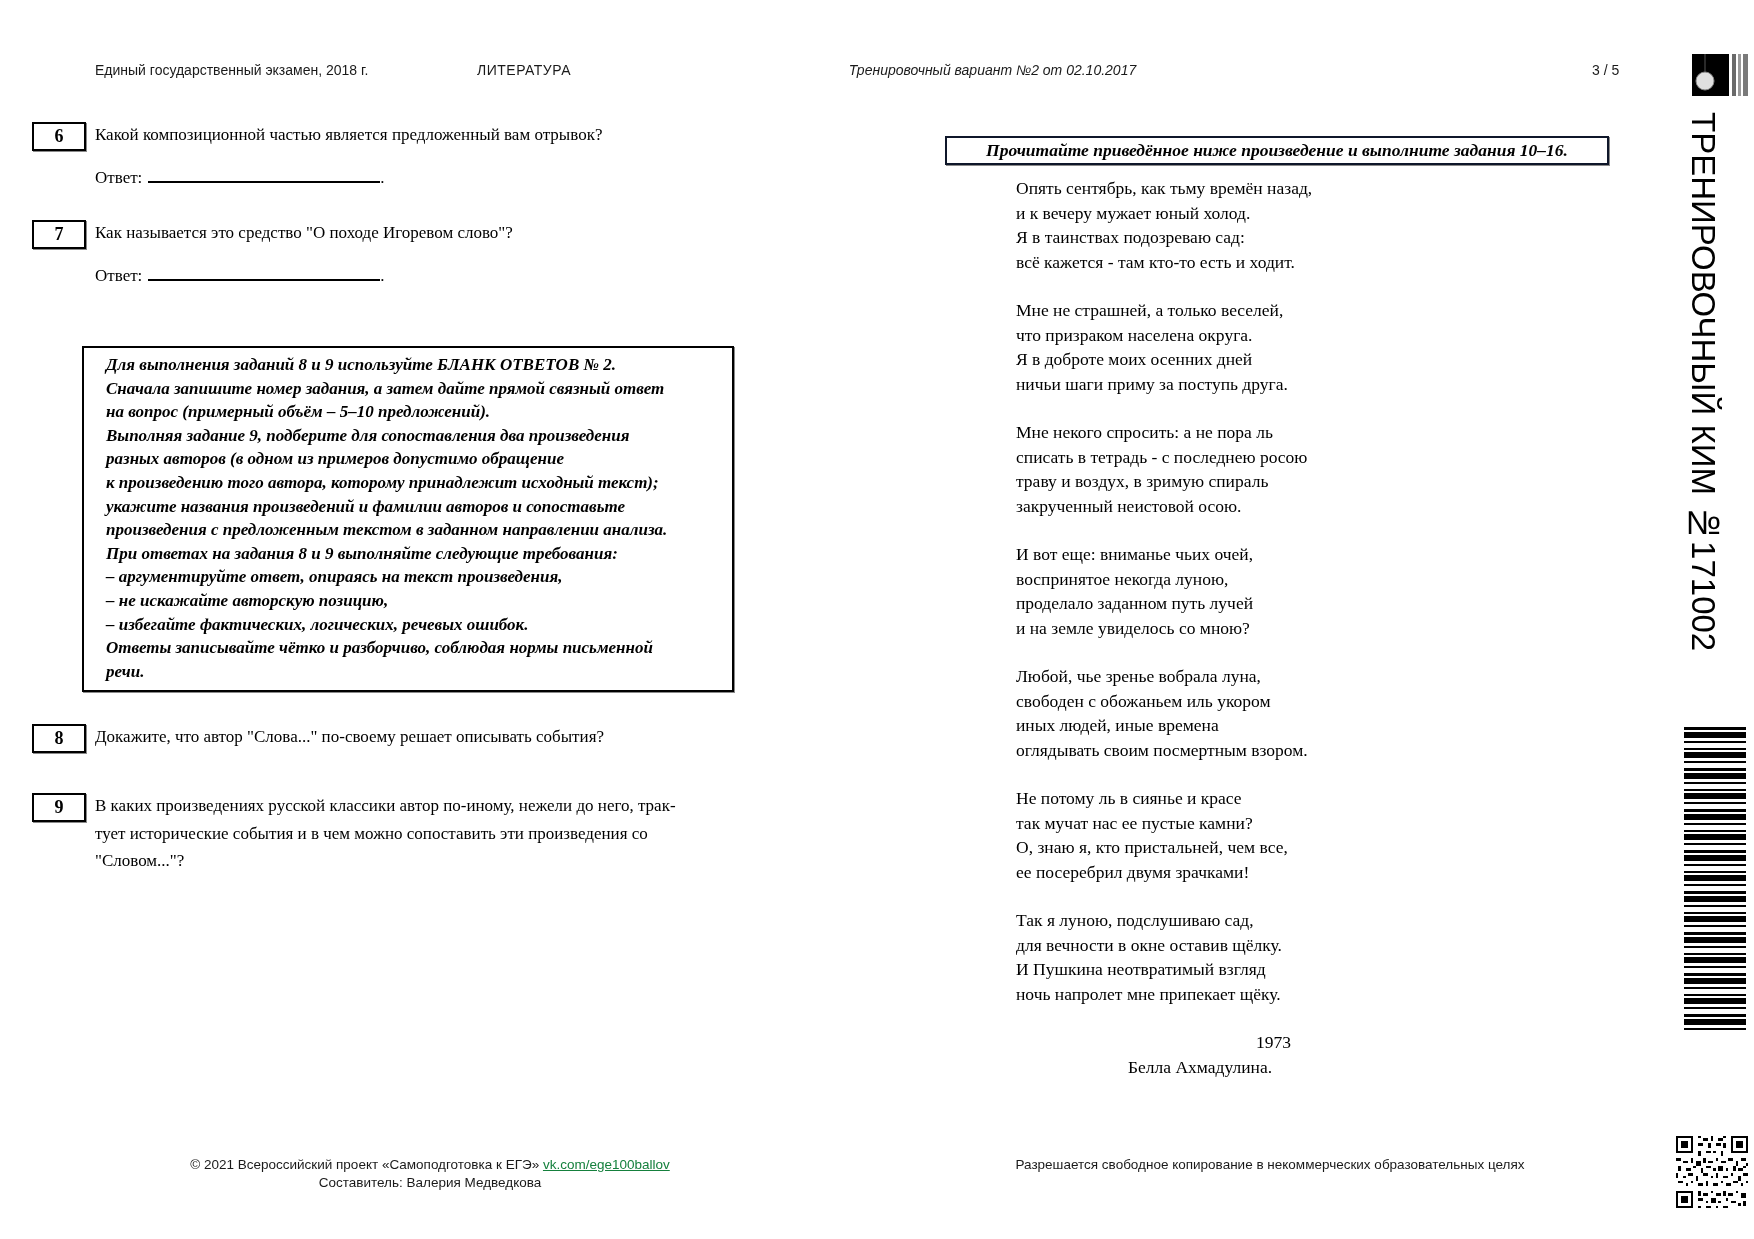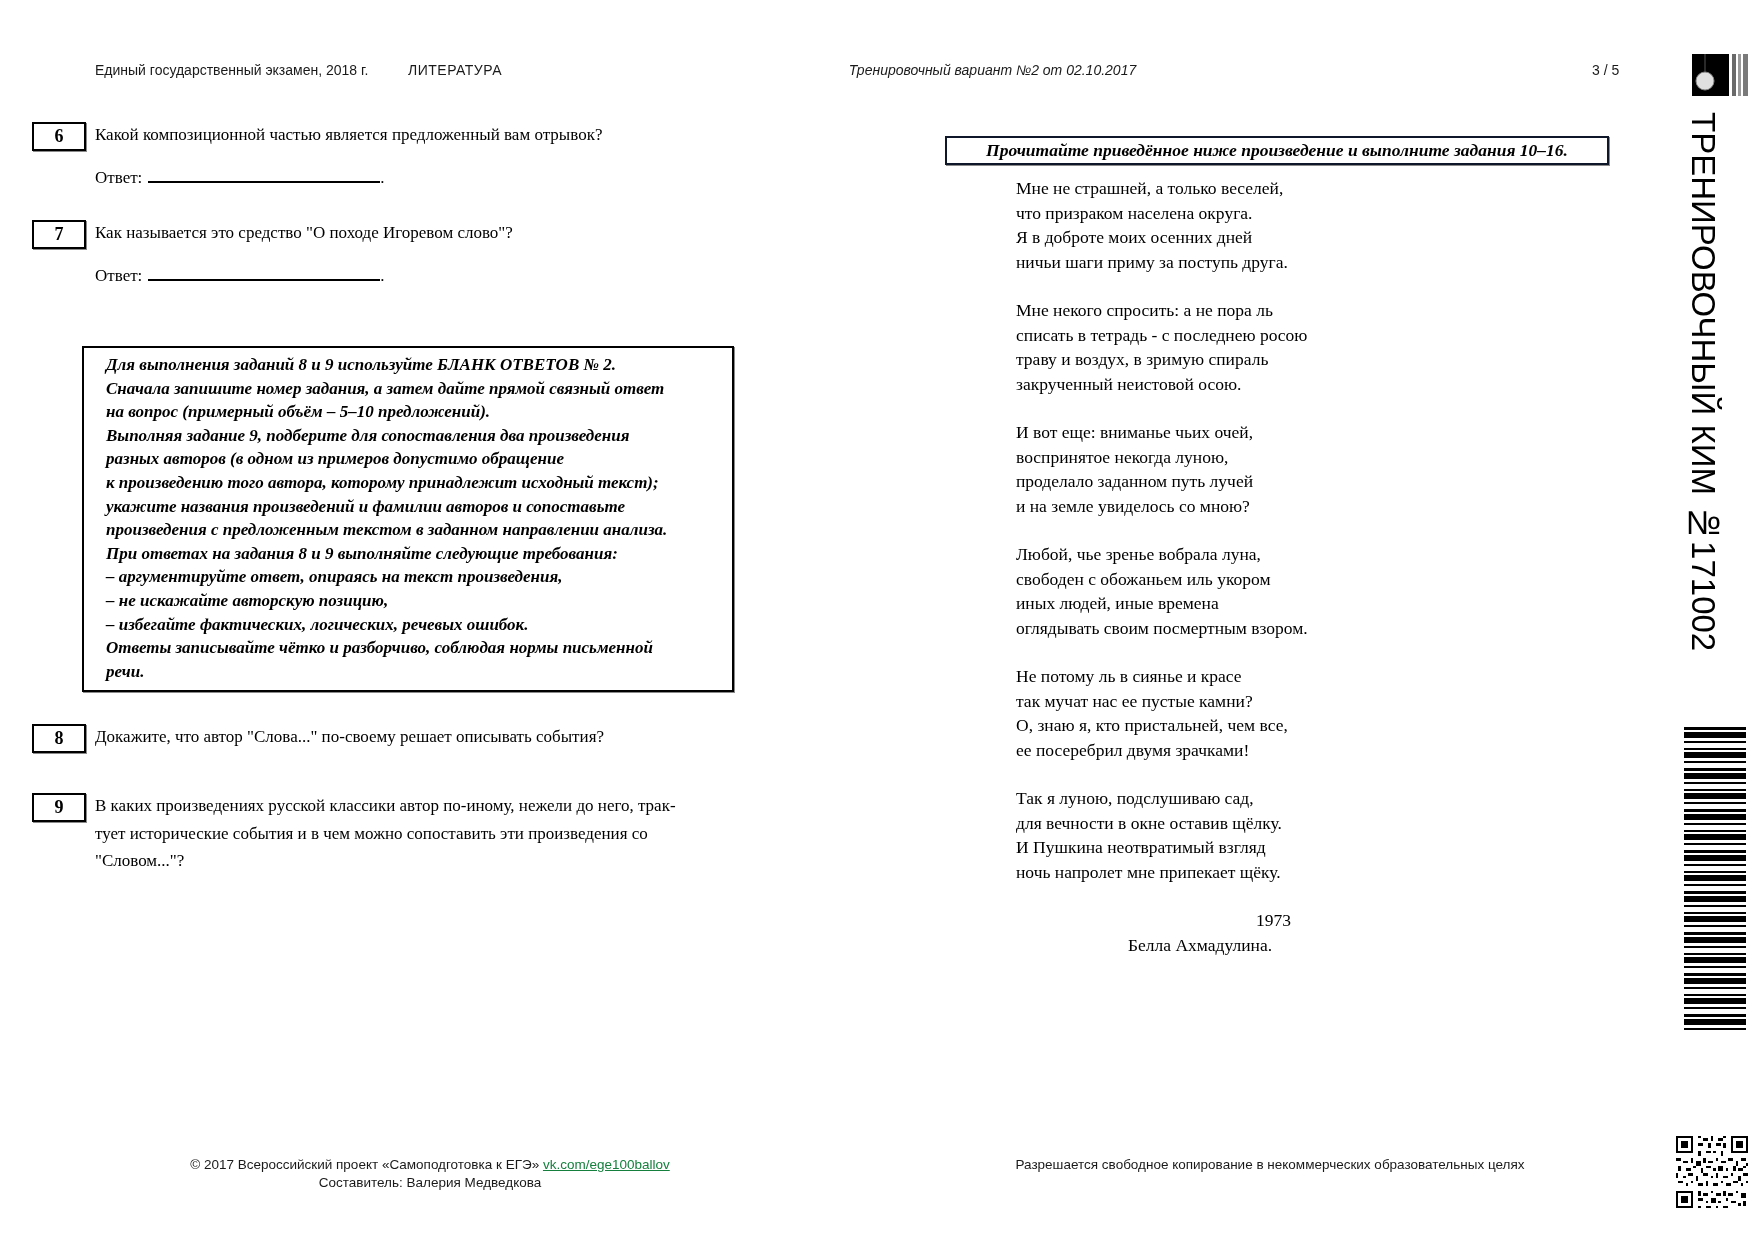--- a/index.html
+++ b/index.html
@@ -5,21 +5,21 @@
   html,body { margin:0; padding:0; background:#e8e8e8; }
   .page {
     position:relative; width:1754px; height:1239px; margin:0 auto;
     background:#ffffff; overflow:hidden; color:#000;
     font-family:"Liberation Serif", serif;
   }
   
   .hdr { position:absolute; top:62px; font-family:"Liberation Sans", sans-serif;
          font-size:14px; color:#1a1a1a; white-space:nowrap; }
   #hdr-exam    { left:95px;  }
-  #hdr-subject { left:408px; width:270px; text-align:left; letter-spacing:.5px; }
+  #hdr-subject { left:389px; width:270px; text-align:center; letter-spacing:.5px; }
   #hdr-variant { left:820px; width:345px; text-align:center;font-style:italic; }
   #hdr-page    { left:1592px; }
 
   
   #logo { position:absolute; left:1692px; top:50px; }
 
   
   .qbox { position:absolute; left:32px; width:50px; height:25px;
           border:2px solid #000; box-shadow:1px 1px 0 #8a8a8a;
           display:flex; align-items:center; justify-content:center;
@@ -139,20 +139,24 @@
   <div class="qbox" id="q9-box">
     <span>9</span>
   </div>
   <div class="qtext" id="q9-text">В каких произведениях русской классики автор по-иному, нежели до него, трак-
 тует исторические события и в чем можно сопоставить эти произведения со
 "Словом..."?</div>
 
   <div id="task-header">Прочитайте приведённое ниже произведение и выполните задания 10–16.</div>
 
   <div id="poem">
+    <p class="stanza">Опять сентябрь, как тьму времён назад,
+и к вечеру мужает юный холод.
+Я в таинствах подозреваю сад:
+всё кажется - там кто-то есть и ходит.</p>
     <p class="stanza">Мне не страшней, а только веселей,
 что призраком населена округа.
 Я в доброте моих осенних дней
 ничьи шаги приму за поступь друга.</p>
     <p class="stanza">Мне некого спросить: а не пора ль
 списать в тетрадь - с последнею росою
 траву и воздух, в зримую спираль
 закрученный неистовой осою.</p>
     <p class="stanza">И вот еще: вниманье чьих очей,
 воспринятое некогда луною,
@@ -265,20 +269,20 @@
           <rect x="27" y="26" width="1" height="2"></rect>
         <rect x="9" y="28" width="1" height="1"></rect>
           <rect x="12" y="28" width="2" height="1"></rect>
           <rect x="16" y="28" width="1" height="1"></rect>
           <rect x="19" y="28" width="2" height="1"></rect>
       </g>
     </svg>
   </div>
 
   <div class="footer" id="footer-left">
-    <div><span>© 2017 Всероссийский проект «Самоподготовка к ЕГЭ» </span><a class="link">vk.com/ege100ballov</a></div>
+    <div><span>© 2021 Всероссийский проект «Самоподготовка к ЕГЭ» </span><a class="link">vk.com/ege100ballov</a></div>
     <div>Составитель: Валерия Медведкова</div>
   </div>
   <div class="footer" id="footer-right">
     <div>Разрешается свободное копирование в некоммерческих образовательных целях</div>
   </div>
 
 </div>
 
 </body></html>

